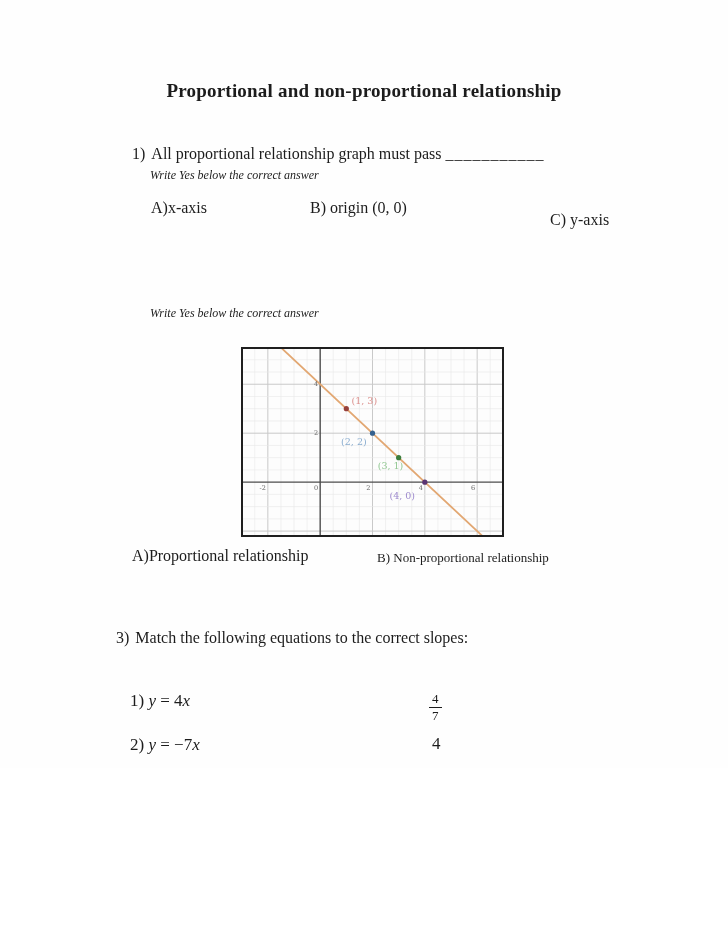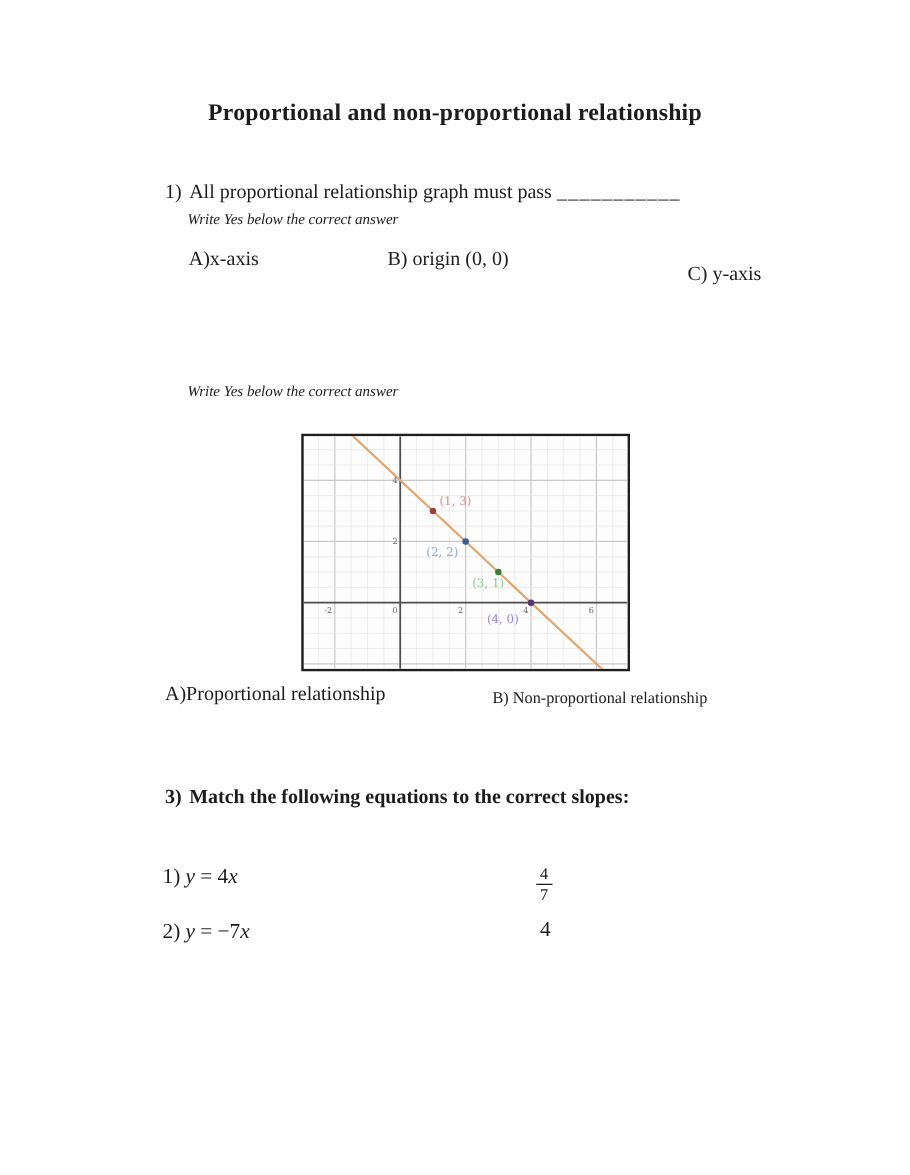--- a/index.html
+++ b/index.html
@@ -97,23 +97,23 @@
         <circle cx="129.5" cy="84.18947368421053" r="2.6" fill="#35618e"></circle>
         <text x="98.10606060606061" y="95.93684210526317" font-size="9.5" fill="#8aadd0">(2, 2)</text>
         <circle cx="155.66161616161617" cy="108.66315789473686" r="2.6" fill="#3c7d3c"></circle>
         <text x="134.73232323232324" y="120.41052631578945" font-size="9.5" fill="#92c892">(3, 1)</text>
         <circle cx="181.8232323232323" cy="133.13684210526316" r="2.6" fill="#5a3472"></circle>
         <text x="146.5050505050505" y="149.77894736842103" font-size="9.5" fill="#9d89cd">(4, 0)</text>
       </svg>
   </div>
 
   <div class="opt" style="left:132px;top:547px;">A)Proportional relationship</div>
-  <div class="opt opt-small" style="left:394px;top:550px;">B) Non-proportional relationship</div>
+  <div class="opt opt-small" style="left:377px;top:550px;">B) Non-proportional relationship</div>
 
-  <div class="qline" style="left:132px;top:629px;font-weight:bold;">
+  <div class="qline" style="left:116px;top:629px;">
     <span class="qnum">3)</span><span>Match the following equations to the correct slopes:</span>
   </div>
 
   <div class="eqrow" style="left:130px;top:691px;"><span>1) </span><span class="it">y</span><span> = </span><span>4</span><span class="it">x</span></div>
   <div class="eqrow" style="left:130px;top:735px;"><span>2) </span><span class="it">y</span><span> = </span><span>−7</span><span class="it">x</span></div>
   <div class="eqrow" style="left:130px;top:776px;"><span>3) </span><span class="it">y</span><span> = </span><span class="frac">
         <span class="fnum">4</span>
         <span class="fden">7</span>
       </span><span class="it">x</span></div>
   <div class="eqrow" style="left:146px;top:829px;"><span>4) </span><span class="it">y</span><span> = </span><span class="it">x</span></div>

